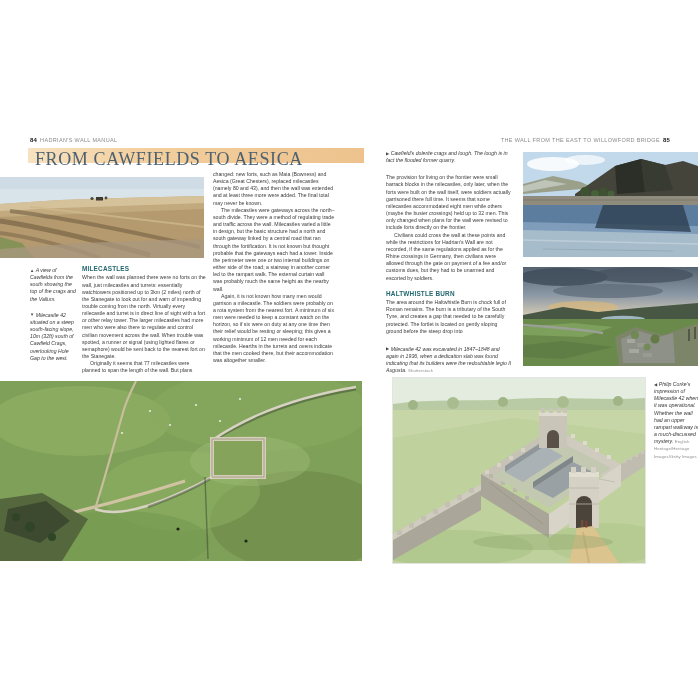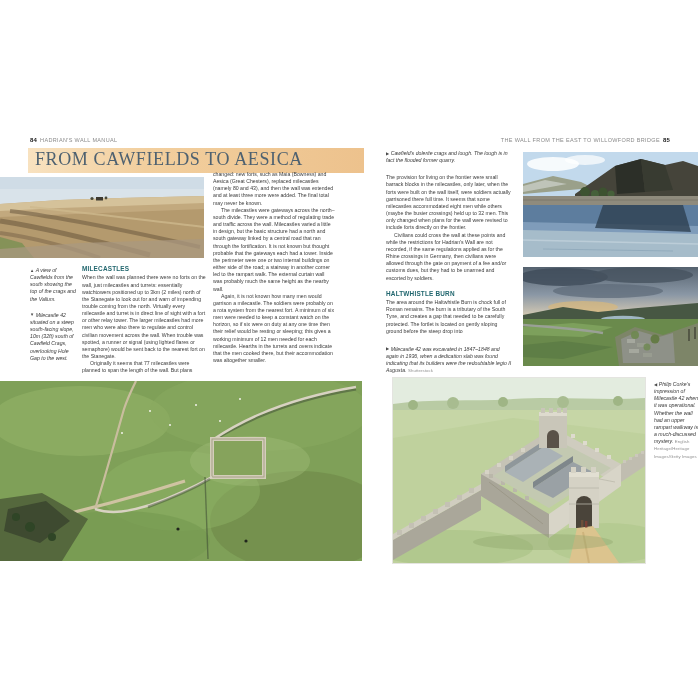--- a/index.html
+++ b/index.html
@@ -6,21 +6,21 @@
   .canvas{position:relative;width:700px;height:700px;background:#ffffff;overflow:hidden;
           font-family:"Liberation Sans",sans-serif;-webkit-font-smoothing:antialiased;}
   
   .hdr{position:absolute;top:137px;font-size:5.5px;letter-spacing:.35px;color:#8a8a8a;white-space:nowrap;}
   .hdr-left{left:30px;}
   .hdr-right{right:30px;text-align:right;}
   .pgnum{color:#161616;font-weight:bold;font-size:6px;letter-spacing:.2px;}
   .hdr-left .pgnum{margin-right:3px;}
   .hdr-right .pgnum{margin-left:3px;}
   
-  .banner{position:absolute;left:28px;top:148px;width:336px;height:25px;
+  .banner{position:absolute;left:28px;top:148px;width:336px;height:15px;
           background:linear-gradient(90deg,#f8e2c0 0%,#f2cf9e 35%,#edc28d 100%);text-align:center;}
   .banner .title{position:absolute;left:7px;top:1px;font-family:"Liberation Serif",serif;
           font-size:18px;letter-spacing:.6px;color:#4e6170;white-space:nowrap;}
   
   .caption{font-style:italic;font-size:5.2px;line-height:7.15px;color:#3a3a3a;}
   .marker{font-style:normal;font-size:4.2px;color:#4a4a4a;margin-right:1.5px;position:relative;top:-.5px;}
   .credit{font-style:normal;font-size:4.3px;color:#8f8f8f;letter-spacing:.1px;}
   .sect{font-size:6.4px;font-weight:bold;color:#21666e;letter-spacing:.2px;margin:0 0 2.4px 0;}
   .body p{font-size:5.2px;line-height:7.15px;color:#3c3c3c;margin:0;text-align:left;}
   .body p + p{text-indent:8px;}

